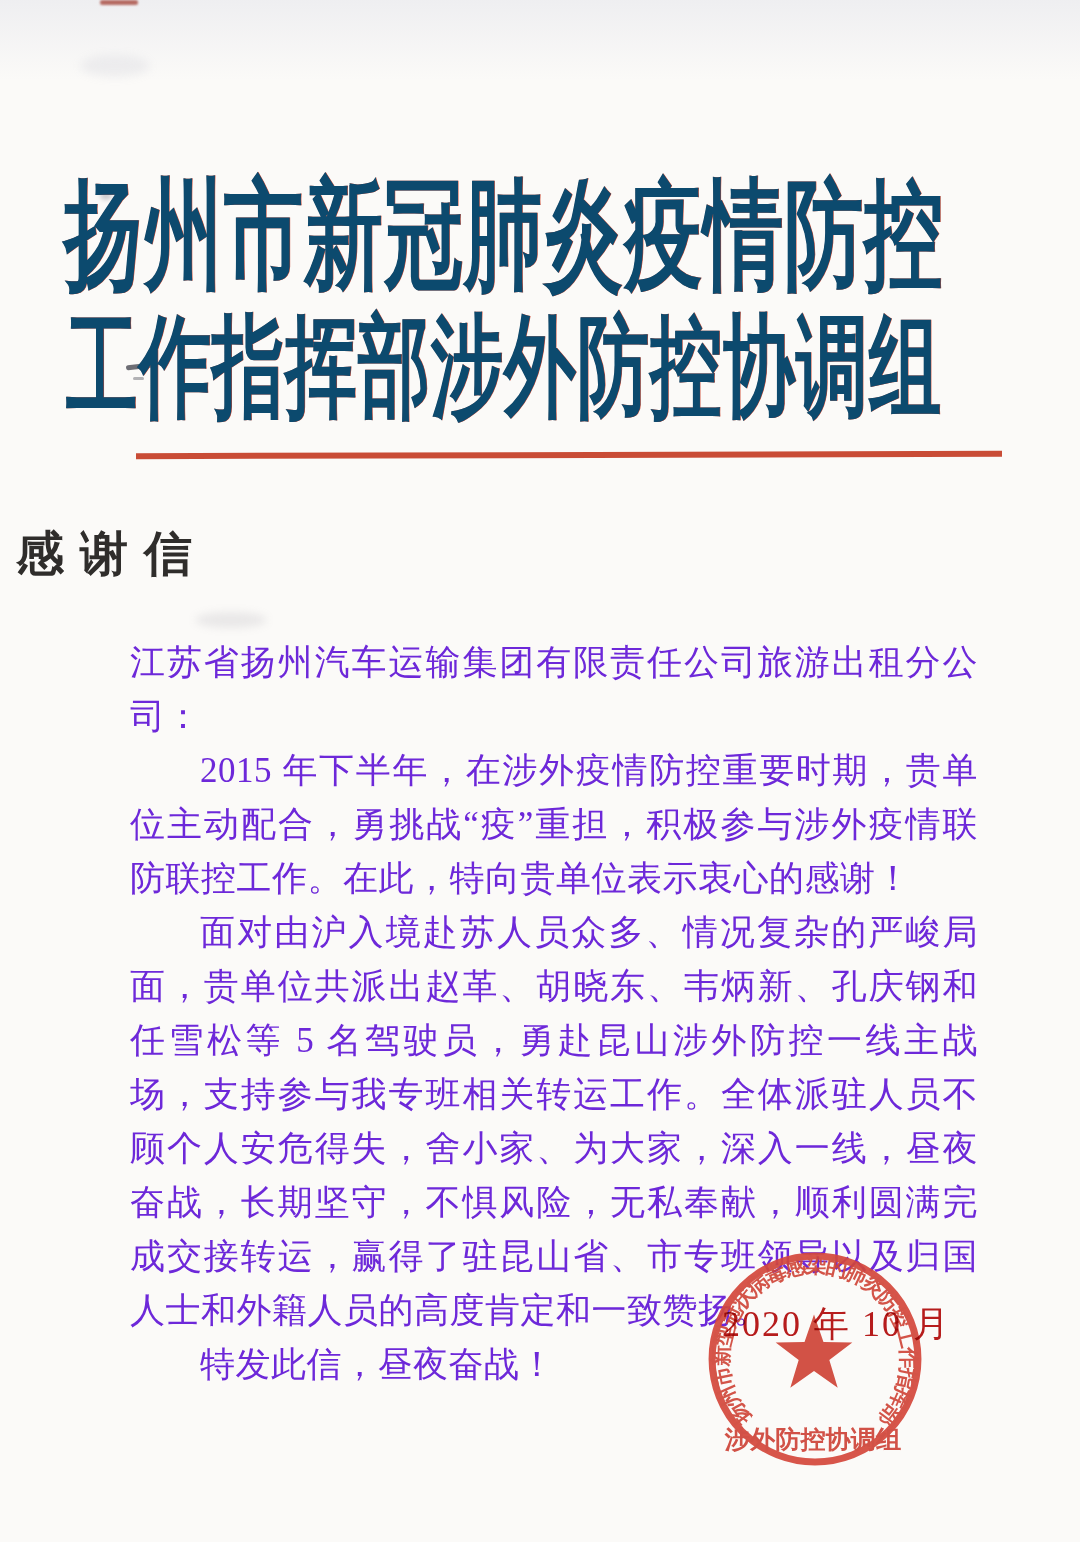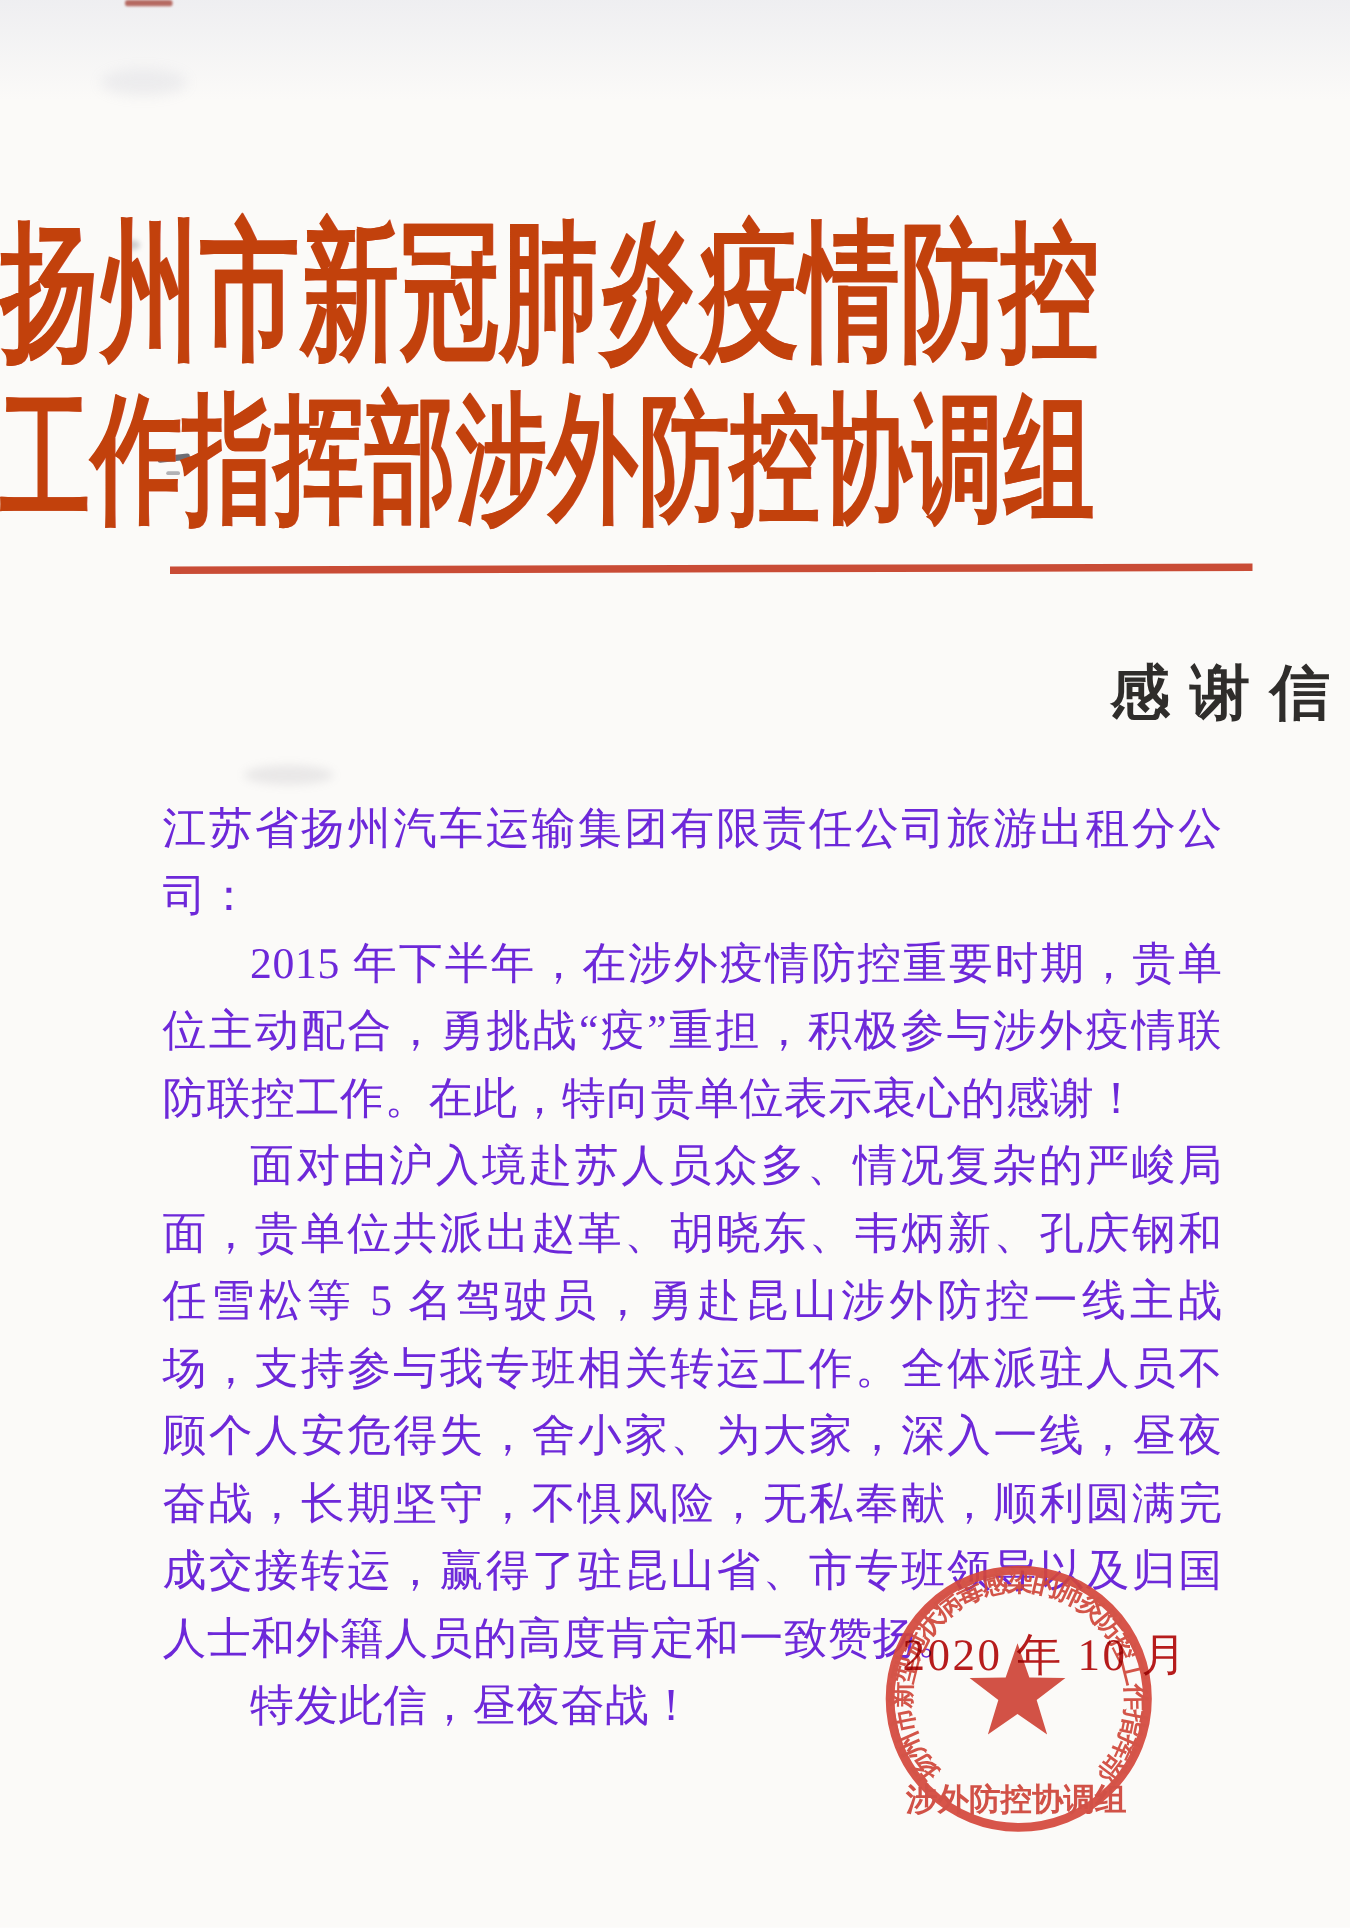--- a/index.html
+++ b/index.html
@@ -14,40 +14,40 @@
   
   .top-noise {
     position:absolute; left:0; top:0; width:1080px; height:80px;
     background:linear-gradient(to bottom, rgba(188,192,212,0.20), rgba(188,192,212,0.0));
     pointer-events:none;
   }
 
   
   .letterhead {
     position:absolute; top:168px; left:0; width:1008px;
-    text-align:left; color:#c2410c; font-weight:bold;
+    text-align:center; color:#0c4a6e; font-weight:bold;
   }
   .letterhead .l1 {
     font-size:79px; line-height:136px; letter-spacing:1px;
     transform:scaleY(1.52); transform-origin:50% 50%;
     text-shadow:0.6px 0 #cd4a33;
   }
   .letterhead .l2 {
     font-size:72px; line-height:128px; letter-spacing:1px;
     transform:scaleY(1.55); transform-origin:50% 50%;
     text-shadow:0.6px 0 #cd4a33;
   }
   .rule {
     position:absolute; left:136px; top:452px; width:866px; height:6px;
     background:#c94c36; transform:rotate(-0.15deg);
   }
 
   .letter-title {
     position:absolute; top:522px; left:0; width:1080px;
-    text-align:right; font-size:48px; font-weight:600;
+    text-align:left; font-size:48px; font-weight:600;
     color:#2f2d2b; letter-spacing:16px; text-indent:16px;
   }
 
   .letter-body {
     position:absolute; left:130px; top:636px; width:848px;
     font-size:35px; line-height:54px; color:#6d28d9;
     text-align:justify; word-break:break-all; letter-spacing:0.5px;
   }
   .letter-body p { margin:0; }
   .letter-body p.indent { text-indent:2em; }

